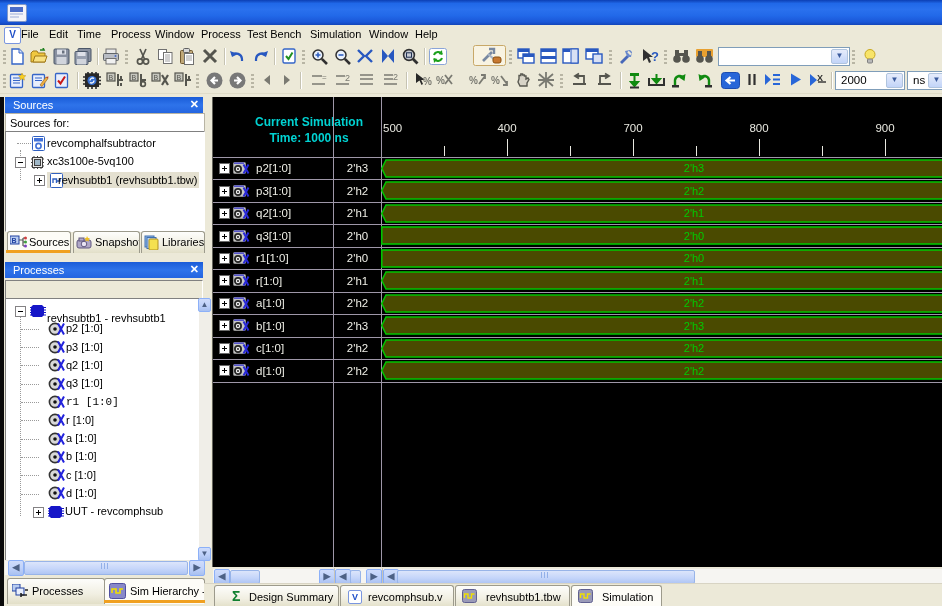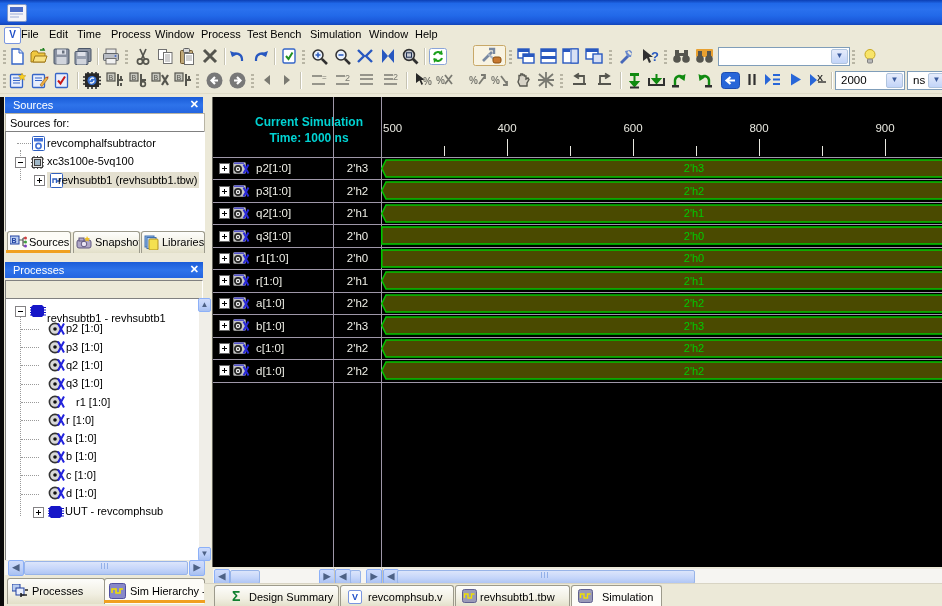--- a/index.html
+++ b/index.html
@@ -506,21 +506,21 @@
         <circle cx="7" cy="7" r="1.8" fill="#111"></circle>
     <path d="M10 1.5 L16 12.5 M16 1.5 L10 12.5" stroke="#2222dd" stroke-width="2"></path>
       </svg></div>
   <span class="trow" style="left:66px;top:377px;">q3 [1:0]</span>
   <div class="abs" style="left:21px;top:402px;width:18px;height:1px;border-top:1px dotted #9a9a9a;"></div>
   <div class="abs" style="left:48px;top:395px;"><svg width="17" height="14">
     <circle cx="7" cy="7" r="5.6" fill="#d8d8d8" stroke="#333" stroke-width="1.6"></circle>
         <circle cx="7" cy="7" r="1.8" fill="#111"></circle>
     <path d="M10 1.5 L16 12.5 M16 1.5 L10 12.5" stroke="#2222dd" stroke-width="2"></path>
       </svg></div>
-  <span class="trow" style="left:76px;top:396px;">r1 [1:0]</span>
+  <span class="trow" style="left:66px;top:396px;font-family:Liberation Mono, monospace;">r1 [1:0]</span>
   <div class="abs" style="left:21px;top:420px;width:18px;height:1px;border-top:1px dotted #9a9a9a;"></div>
   <div class="abs" style="left:48px;top:413px;"><svg width="17" height="14">
     <circle cx="7" cy="7" r="5.6" fill="#d8d8d8" stroke="#333" stroke-width="1.6"></circle>
         <circle cx="7" cy="7" r="1.8" fill="#111"></circle>
     <path d="M10 1.5 L16 12.5 M16 1.5 L10 12.5" stroke="#2222dd" stroke-width="2"></path>
       </svg></div>
   <span class="trow" style="left:66px;top:414px;">r [1:0]</span>
   <div class="abs" style="left:21px;top:439px;width:18px;height:1px;border-top:1px dotted #9a9a9a;"></div>
   <div class="abs" style="left:48px;top:432px;"><svg width="17" height="14">
     <circle cx="7" cy="7" r="5.6" fill="#d8d8d8" stroke="#333" stroke-width="1.6"></circle>
@@ -596,21 +596,21 @@
 <div id="wavehdr">
 
   <div class="abs cyan" style="left:213px;top:115px;width:120px;text-align:center;">Current Simulation</div>
   <div class="abs cyan" style="left:213px;top:130.5px;width:120px;text-align:center;">Time: 1000 ns</div>
 
   <div class="gline" style="left:333px;top:97px;width:1px;height:470px;"></div>
   <div class="gline" style="left:381px;top:97px;width:1px;height:470px;"></div>
 
   <div class="tlab" style="left:383px;top:122px;">500</div>
   <div class="tlab" style="left:507px;top:122px;width:30px;margin-left:-15px;text-align:center;">400</div>
-  <div class="tlab" style="left:633px;top:122px;width:30px;margin-left:-15px;text-align:center;">600</div>
+  <div class="tlab" style="left:633px;top:122px;width:30px;margin-left:-15px;text-align:center;">700</div>
   <div class="tlab" style="left:759px;top:122px;width:30px;margin-left:-15px;text-align:center;">800</div>
   <div class="tlab" style="left:885px;top:122px;width:30px;margin-left:-15px;text-align:center;">900</div>
 
   <div class="tick" style="left:507px;top:139px;height:17px;"></div>
   <div class="tick" style="left:633px;top:139px;height:17px;"></div>
   <div class="tick" style="left:759px;top:139px;height:17px;"></div>
   <div class="tick" style="left:885px;top:139px;height:17px;"></div>
 
   <div class="tick" style="left:444px;top:146px;height:10px;"></div>
   <div class="tick" style="left:570px;top:146px;height:10px;"></div>
@@ -811,21 +811,21 @@
     <div class="abs" style="left:7px;top:4px;width:12px;height:12px;background:#fff;border:1px solid #7a96df;border-radius:2px;">
       <div style="color:#2050c8;font-size:9px;font-weight:bold;text-align:center;line-height:12px;">V</div>
       </div>
     <span class="abs" style="left:27px;top:5px;">revcomphsub.v</span>
   </div>
   <div class="tab" style="left:455px;top:585px;width:113px;height:21px;">
     <svg class="abs" style="left:6px;top:3px;" width="15" height="14">
       <rect x="0.5" y="0.5" width="14" height="13" rx="2" fill="#9a9ab8" stroke="#606090"></rect>
       <path d="M2.5 9 L2.5 5 L6 5 L6 9 L9.5 9 L9.5 5 L12.5 5" stroke="#f0e000" stroke-width="1.4" fill="none"></path>
       </svg>
-    <span class="abs" style="left:24px;top:5px;">revhsubtb1.tbw</span>
+    <span class="abs" style="left:30px;top:5px;">revhsubtb1.tbw</span>
   </div>
   <div class="tab act" style="left:571px;top:585px;width:89px;height:21px;">
     <svg class="abs" style="left:6px;top:3px;" width="15" height="14">
       <rect x="0.5" y="0.5" width="14" height="13" rx="2" fill="#9a9ab8" stroke="#606090"></rect>
       <path d="M2.5 9 L2.5 5 L6 5 L6 9 L9.5 9 L9.5 5 L12.5 5" stroke="#f0e000" stroke-width="1.4" fill="none"></path>
       </svg>
     <span class="abs" style="left:30px;top:5px;">Simulation</span>
   </div>
 </div>
 

